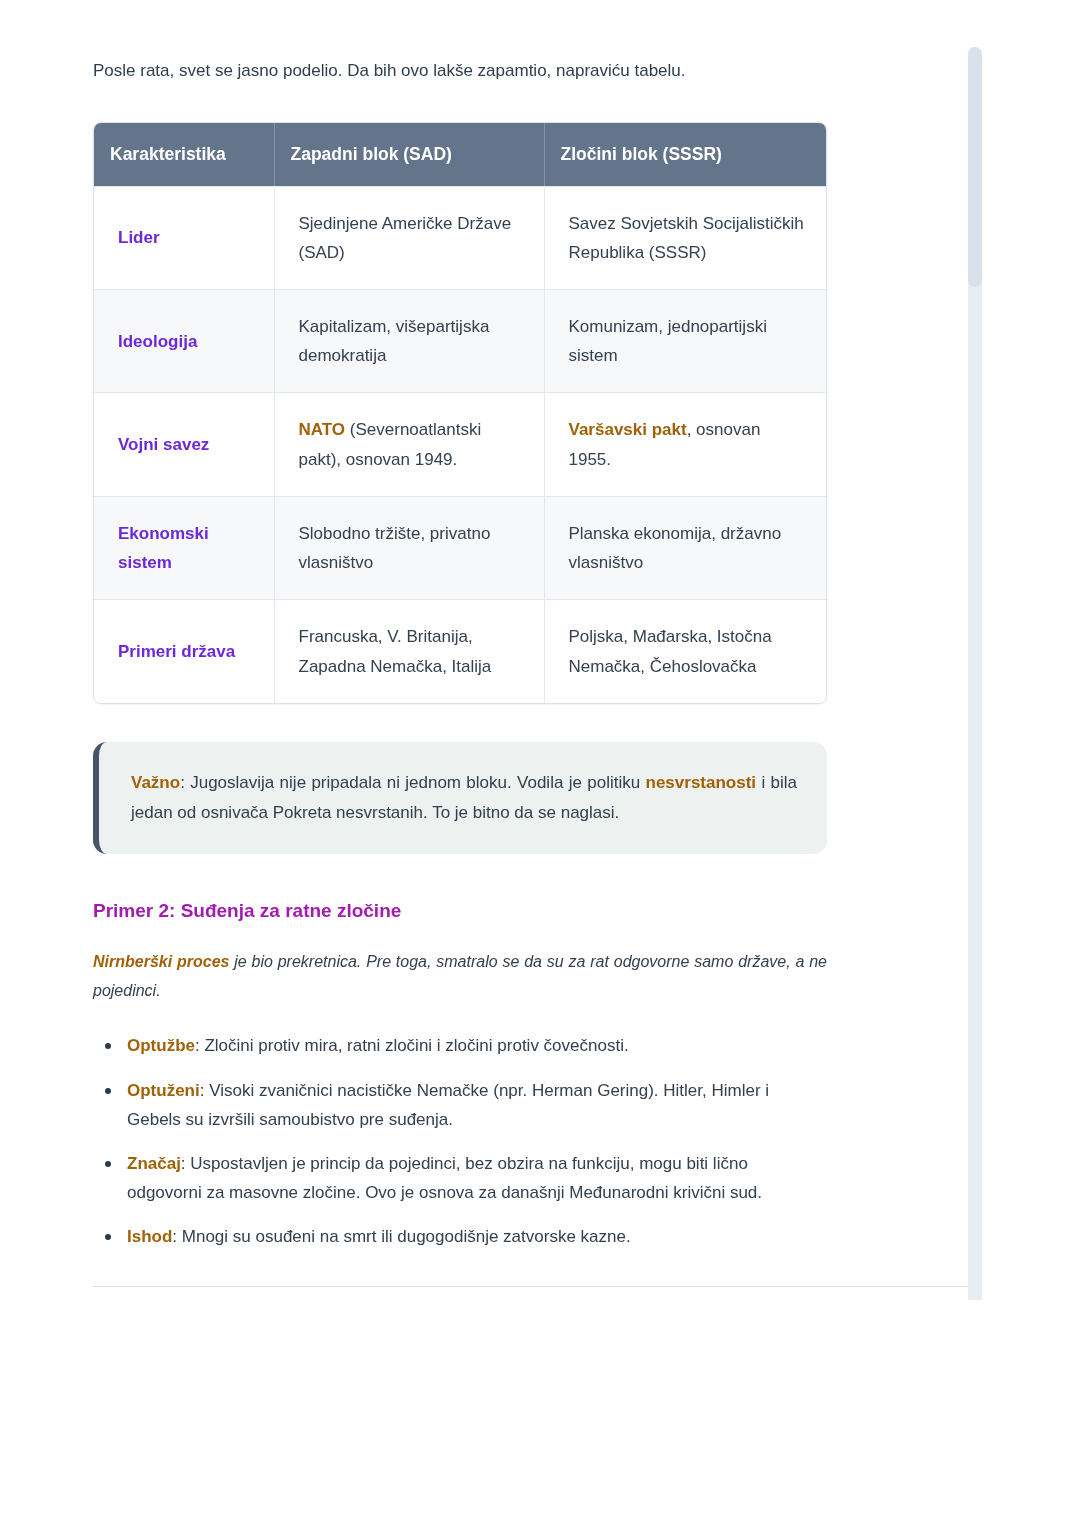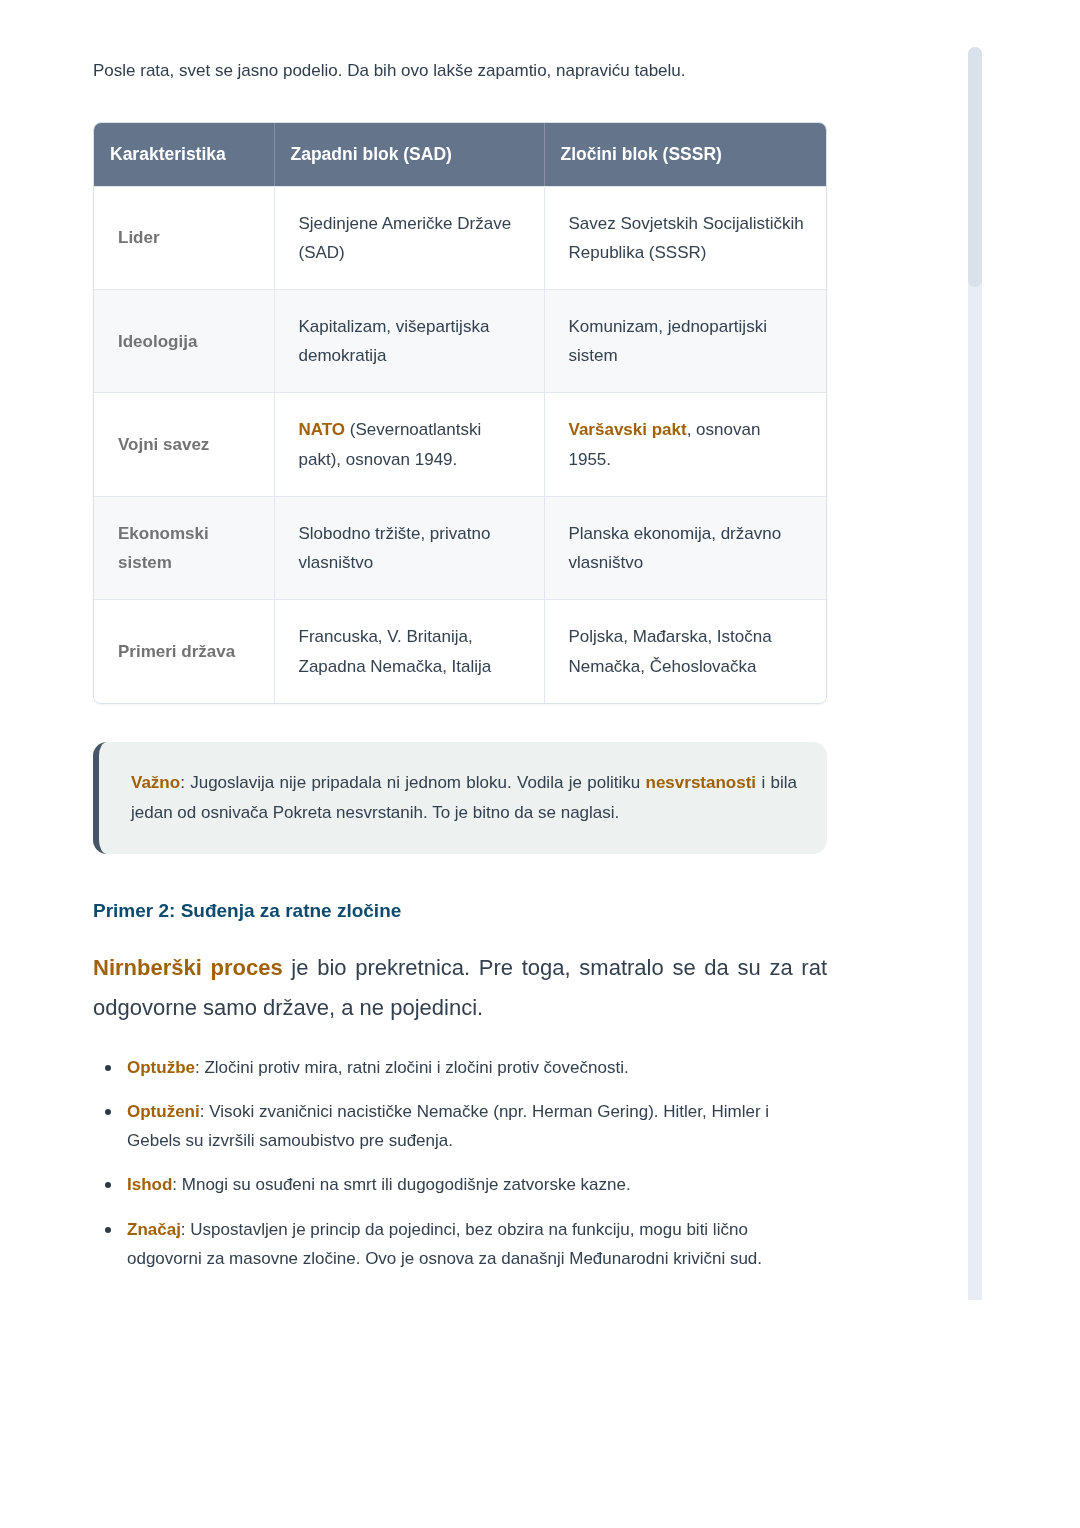--- a/index.html
+++ b/index.html
@@ -50,21 +50,21 @@
   table.cmp td {
     padding:22px 24px;
     border-top:1px solid #e3e8ee;
     vertical-align:middle;
     line-height:1.72;
     background:#ffffff;
     color:#34414f;
   }
   table.cmp td + td { border-left:1px solid #e3e8ee; }
   table.cmp tbody tr:nth-child(even) td { background:#f6f8fa; }
-  table.cmp td.lbl { font-weight:700; color:#737373; }
+  table.cmp td.lbl { font-weight:700; color:#6d28d9; }
   .b { font-weight:700; color:#a16207; }
   
   .callout {
     margin:38px 0 0 93px;
     width:734px;
     background:#edf1f0;
     border-left:6px solid var(--callout-border, #475569);
     border-radius:14px;
     padding:26px 30px 26px 32px;
   }
@@ -73,27 +73,28 @@
     line-height:1.78;
     text-align:justify;
     color:#33404e;
   }
   
   .h-sub {
     margin:46px 0 0 93px;
     width:734px;
     font-size:19px;
     font-weight:700;
-    color:#0c4a6e;
+    color:#a21caf;
   }
   .para {
     margin:26px 0 0 93px;
     width:734px;
-    font-size:22px;
+    font-size:16px;
     line-height:1.78;
+    font-style:italic;
   }
   .just { text-align:justify; }
   .bullets {
     margin:26px 0 0 93px;
     width:734px;
     list-style:none;
   }
   .bullets li {
     position:relative;
     padding-left:34px;
@@ -204,22 +205,22 @@
     <p><span class="b">Važno</span><span>: Jugoslavija nije pripadala ni jednom bloku. Vodila je politiku </span><span class="b">nesvrstanosti</span><span> i bila jedan od osnivača Pokreta nesvrstanih. To je bitno da se naglasi.</span></p>
   </div>
 
   <h3 class="h-sub">Primer 2: Suđenja za ratne zločine</h3>
 
   <p class="para just"><span class="b">Nirnberški proces</span><span> je bio prekretnica. Pre toga, smatralo se da su za rat odgovorne samo države, a ne pojedinci.</span></p>
 
   <ul class="bullets">
     <li><span class="b">Optužbe</span><span>: Zločini protiv mira, ratni zločini i zločini protiv čovečnosti.</span></li>
     <li><span class="b">Optuženi</span><span>: Visoki zvaničnici nacističke Nemačke (npr. Herman Gering). Hitler, Himler i Gebels su izvršili samoubistvo pre suđenja.</span></li>
+    <li><span class="b">Značaj</span><span>: Uspostavljen je princip da pojedinci, bez obzira na funkciju, mogu biti lično odgovorni za masovne zločine. Ovo je osnova za današnji Međunarodni krivični sud.</span></li>
     <li><span class="b">Ishod</span><span>: Mnogi su osuđeni na smrt ili dugogodišnje zatvorske kazne.</span></li>
-    <li><span class="b">Značaj</span><span>: Uspostavljen je princip da pojedinci, bez obzira na funkciju, mogu biti lično odgovorni za masovne zločine. Ovo je osnova za današnji Međunarodni krivični sud.</span></li>
   </ul>
 
   <div class="divider"></div>
 
   <h2 class="h-big">Važne napomene i saveti za učenje</h2>
 
   <div class="credit">(c) Knowunity 2025</div>
 
   <div class="scrollbar">
     <div class="thumb"></div>

